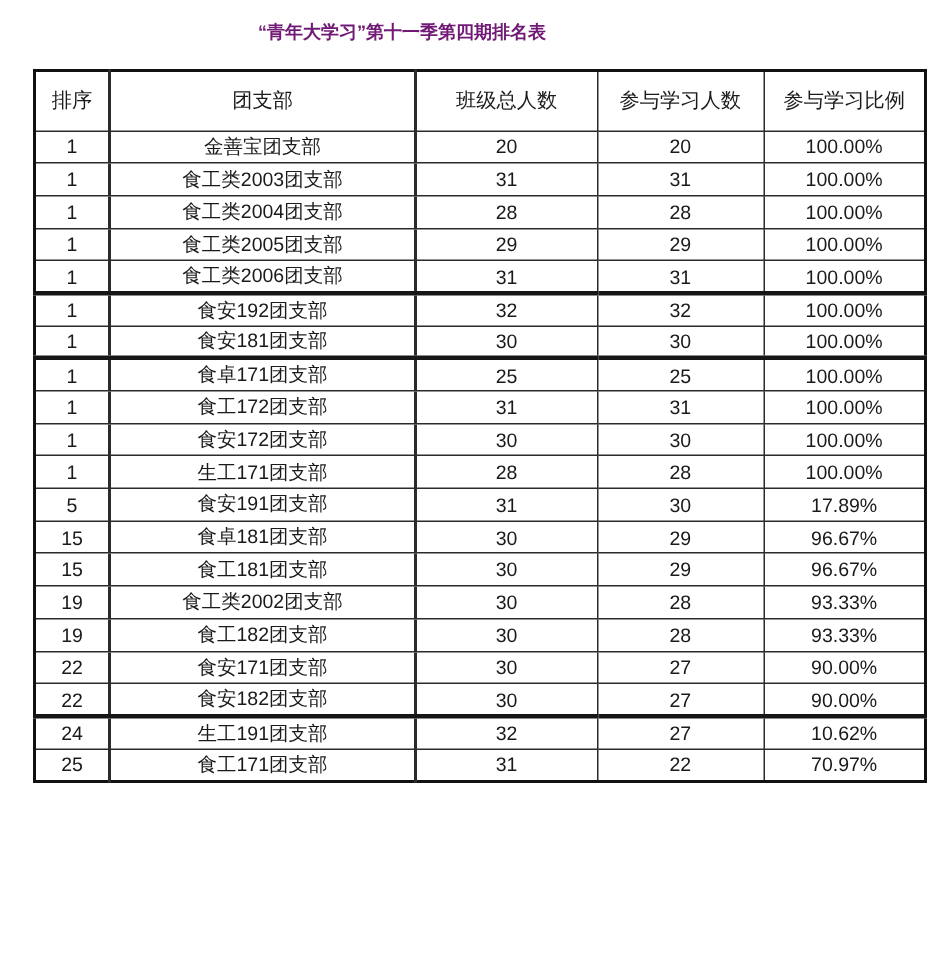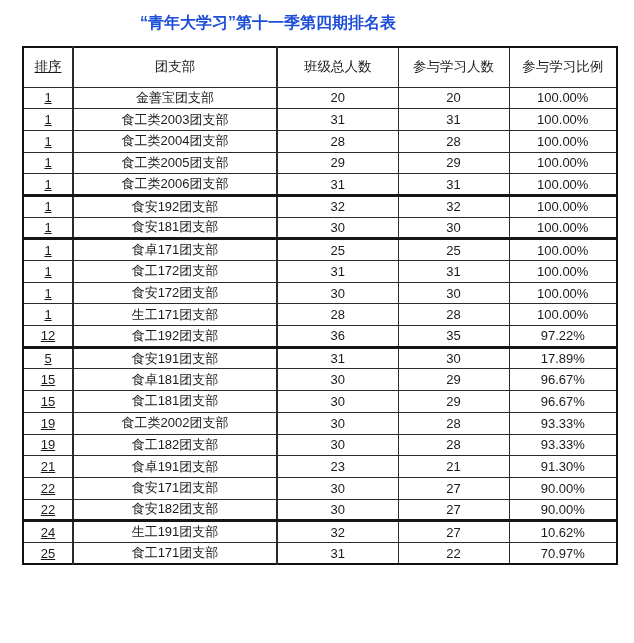--- a/index.html
+++ b/index.html
@@ -14,24 +14,24 @@
     overflow: hidden;
     font-family: "Liberation Sans", sans-serif;
     color: #1a1a1a;
   }
   .doc-title {
     position: absolute;
     top: 13px;
     left: 0;
     width: 536px;
     text-align: center;
-    font-size: 16px;
+    font-size: 12px;
     font-weight: bold;
     letter-spacing: 0px;
-    color: #1d4ed8;
+    color: #701a75;
     white-space: nowrap;
   }
   table.rank-table {
     position: absolute;
     left: 22px;
     top: 46px;
     width: 594px;
     border-collapse: collapse;
     table-layout: fixed;
     border: 2px solid #111111;
@@ -54,21 +54,20 @@
   .rank-table thead th {
     font-size: 13.5px;
   }
   .rank-table tbody tr {
     height: 21.7px;
   }
   
   .rank-table th:nth-child(1),
   .rank-table td:nth-child(1) {
     border-right-width: 2px;
-    text-decoration: underline;
   }
   .rank-table th:nth-child(2),
   .rank-table td:nth-child(2) {
     border-right-width: 2px;
   }
   
   .rank-table tr.group-end td {
     border-bottom: 3px solid #161616;
   }
 </style>
@@ -165,27 +164,20 @@
     <td>30</td>
     <td>100.00%</td>
   </tr>
       <tr class="data-row">
     <td>1</td>
     <td>生工171团支部</td>
     <td>28</td>
     <td>28</td>
     <td>100.00%</td>
   </tr>
-      <tr class="data-row group-end">
-    <td>12</td>
-    <td>食工192团支部</td>
-    <td>36</td>
-    <td>35</td>
-    <td>97.22%</td>
-  </tr>
       <tr class="data-row">
     <td>5</td>
     <td>食安191团支部</td>
     <td>31</td>
     <td>30</td>
     <td>17.89%</td>
   </tr>
       <tr class="data-row">
     <td>15</td>
     <td>食卓181团支部</td>
@@ -206,27 +198,20 @@
     <td>30</td>
     <td>28</td>
     <td>93.33%</td>
   </tr>
       <tr class="data-row">
     <td>19</td>
     <td>食工182团支部</td>
     <td>30</td>
     <td>28</td>
     <td>93.33%</td>
-  </tr>
-      <tr class="data-row">
-    <td>21</td>
-    <td>食卓191团支部</td>
-    <td>23</td>
-    <td>21</td>
-    <td>91.30%</td>
   </tr>
       <tr class="data-row">
     <td>22</td>
     <td>食安171团支部</td>
     <td>30</td>
     <td>27</td>
     <td>90.00%</td>
   </tr>
       <tr class="data-row group-end">
     <td>22</td>

